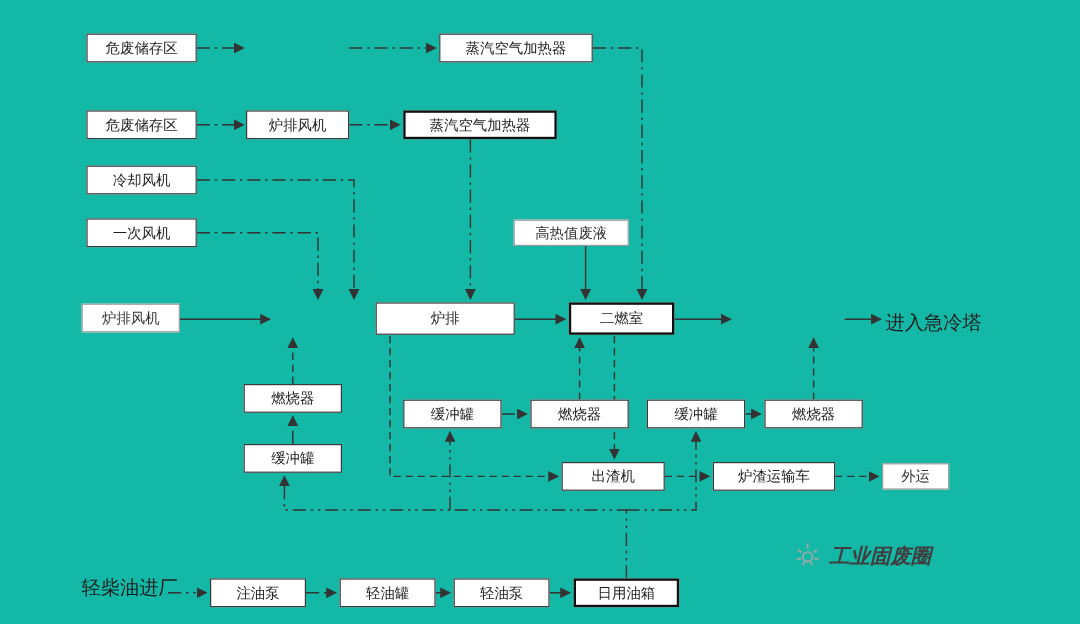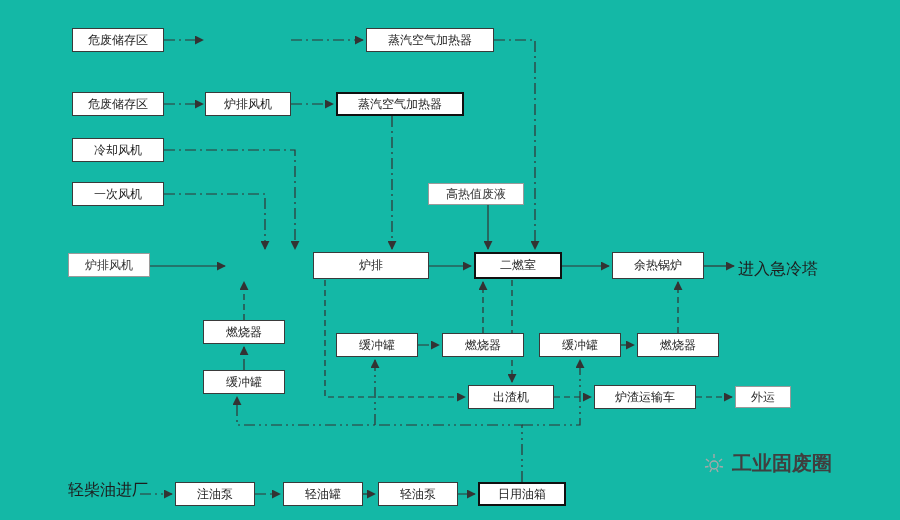--- a/index.html
+++ b/index.html
@@ -18,22 +18,22 @@
     font-size:12px;white-space:nowrap;box-sizing:border-box;color:#1d1d1d;
   }
   .node.bold{border-width:2px;border-color:#101010;}
   .node.light{border-color:#9a9a9a;color:#333;}
   .flabel{position:absolute;z-index:2;font-size:16px;white-space:nowrap;color:#1d1d1d;}
   .legend{position:absolute;left:572px;top:90px;z-index:2;}
   .legend-row{display:flex;align-items:center;height:30px;}
   .legend-row svg{display:block;}
   .legend-label{margin-left:22px;font-size:13px;white-space:nowrap;color:#1d1d1d;}
   .watermark{
-    position:absolute;left:701px;top:450px;z-index:2;display:flex;
-    align-items:center;gap:5px;color:#3f3f3f;font-size:20px;font-weight:bold;
+    position:absolute;left:660px;top:450px;z-index:2;display:flex;
+    align-items:center;gap:5px;color:#3f3f3f;font-size:17px;font-weight:bold;font-style:italic;
   }
 </style>
 </head>
 <body>
 
 <div class="canvas">
 
   <svg class="wires" width="900" height="520">
     <defs>
       <marker id="arrow" viewBox="0 0 10 10" refX="9" refY="5" markerWidth="7.5" markerHeight="7.5" orient="auto-start-reverse">
@@ -80,21 +80,20 @@
   <div class="node" style="left:366px;top:28px;width:128px;height:24px">蒸汽空气加热器</div>
   <div class="node" style="left:72px;top:92px;width:92px;height:24px">危废储存区</div>
   <div class="node" style="left:205px;top:92px;width:86px;height:24px">炉排风机</div>
   <div class="node bold" style="left:336px;top:92px;width:128px;height:24px">蒸汽空气加热器</div>
   <div class="node" style="left:72px;top:138px;width:92px;height:24px">冷却风机</div>
   <div class="node" style="left:72px;top:182px;width:92px;height:24px">一次风机</div>
   <div class="node light" style="left:428px;top:183px;width:96px;height:22px">高热值废液</div>
   <div class="node light" style="left:68px;top:253px;width:82px;height:24px">炉排风机</div>
   <div class="node" style="left:313px;top:252px;width:116px;height:27px">炉排</div>
   <div class="node bold" style="left:474px;top:252px;width:88px;height:27px">二燃室</div>
-  <div class="node" style="left:612px;top:252px;width:92px;height:27px">余热锅炉</div>
   <div class="node" style="left:203px;top:320px;width:82px;height:24px">燃烧器</div>
   <div class="node" style="left:203px;top:370px;width:82px;height:24px">缓冲罐</div>
   <div class="node" style="left:336px;top:333px;width:82px;height:24px">缓冲罐</div>
   <div class="node" style="left:442px;top:333px;width:82px;height:24px">燃烧器</div>
   <div class="node" style="left:539px;top:333px;width:82px;height:24px">缓冲罐</div>
   <div class="node" style="left:637px;top:333px;width:82px;height:24px">燃烧器</div>
   <div class="node" style="left:468px;top:385px;width:86px;height:24px">出渣机</div>
   <div class="node" style="left:594px;top:385px;width:102px;height:24px">炉渣运输车</div>
   <div class="node light" style="left:735px;top:386px;width:56px;height:22px">外运</div>
   <div class="node" style="left:175px;top:482px;width:80px;height:24px">注油泵</div>

